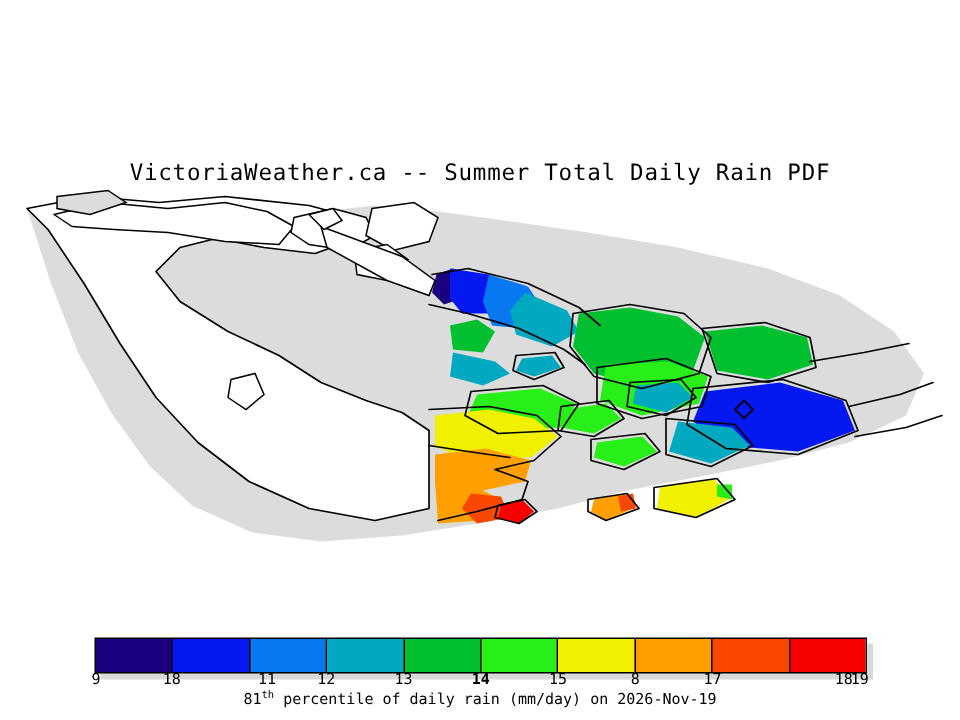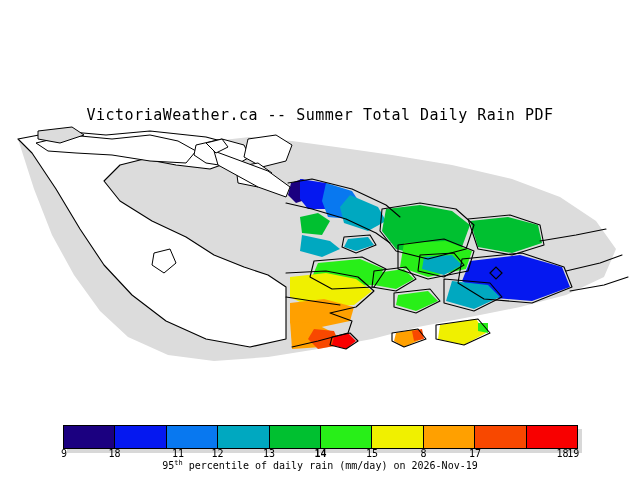--- a/index.html
+++ b/index.html
@@ -233,16 +233,16 @@
       <span class="tick" style="left: 40%; text-align: center;">13</span>
       <span class="tick" style="left: 50%; font-weight: bold;">14</span>
       <span class="tick" style="left: 60%;">15</span>
       <span class="tick" style="left: 70%;">8</span>
       <span class="tick" style="left: 80%;">17</span>
       <span class="tick" style="left: 90%; margin-left: 36px;">18</span>
       <span class="tick last" style="left: 100%;">19</span>
     </div>
 
   <div class="caption">
-    <span>95</span><sup>th</sup><span> percentile of daily rain (mm/day) on 2026-Nov-19</span>
+    <span>81</span><sup>th</sup><span> percentile of daily rain (mm/day) on 2026-Nov-19</span>
   </div>
 
 </div>
 
 </body></html>

